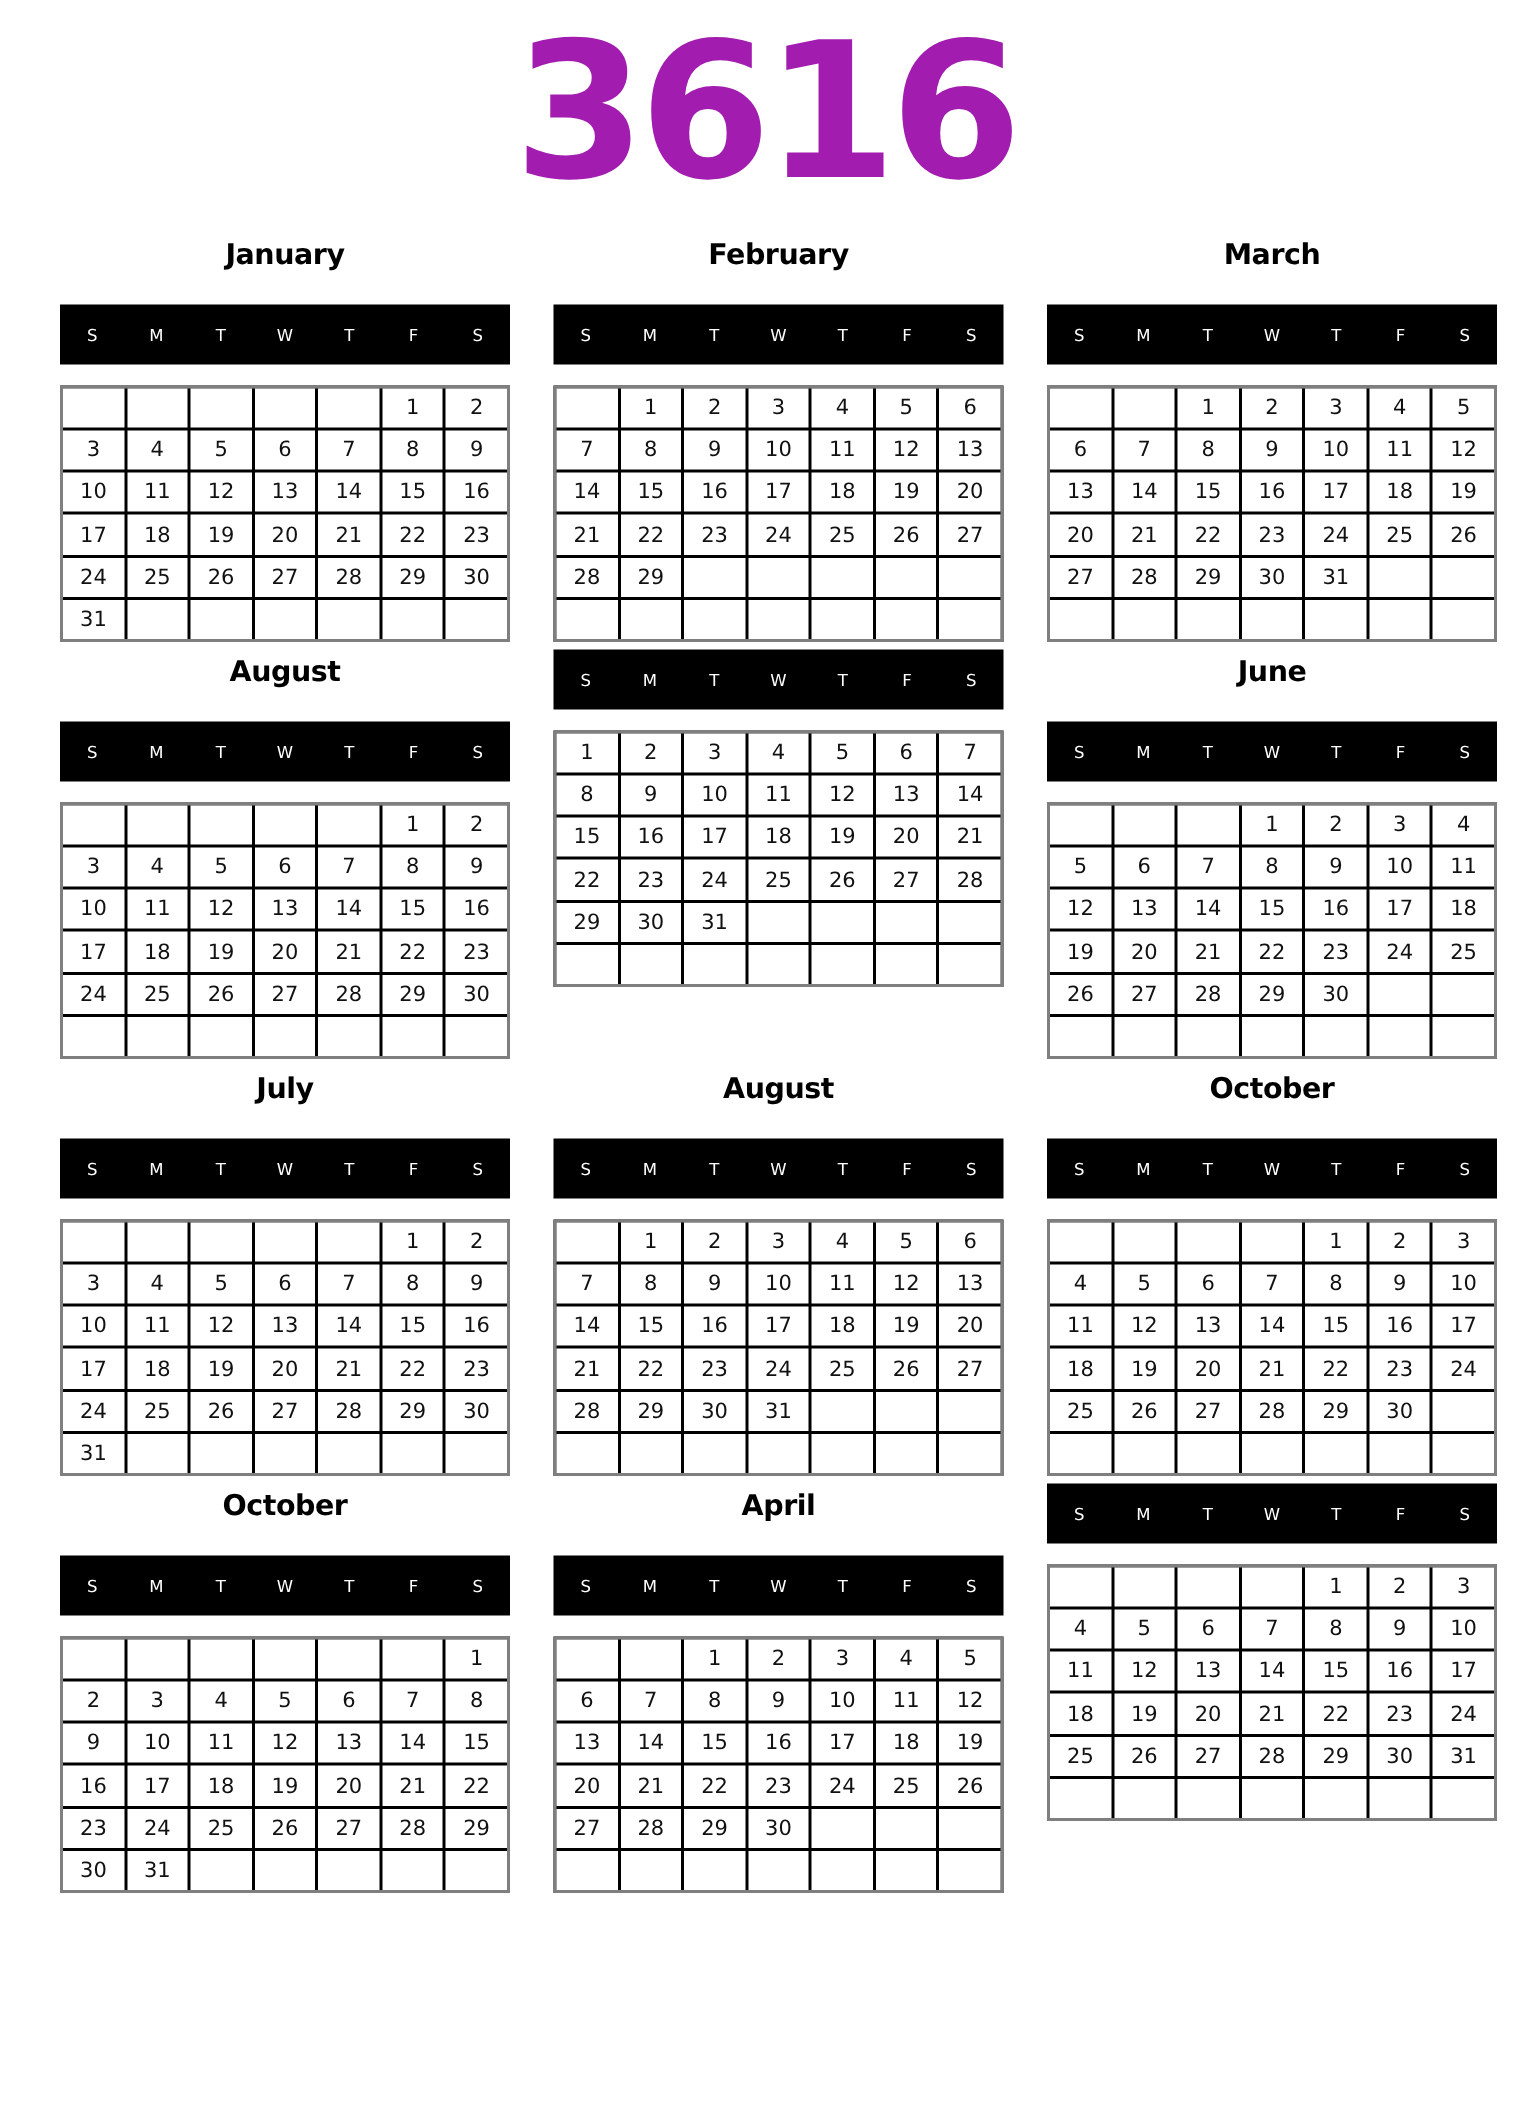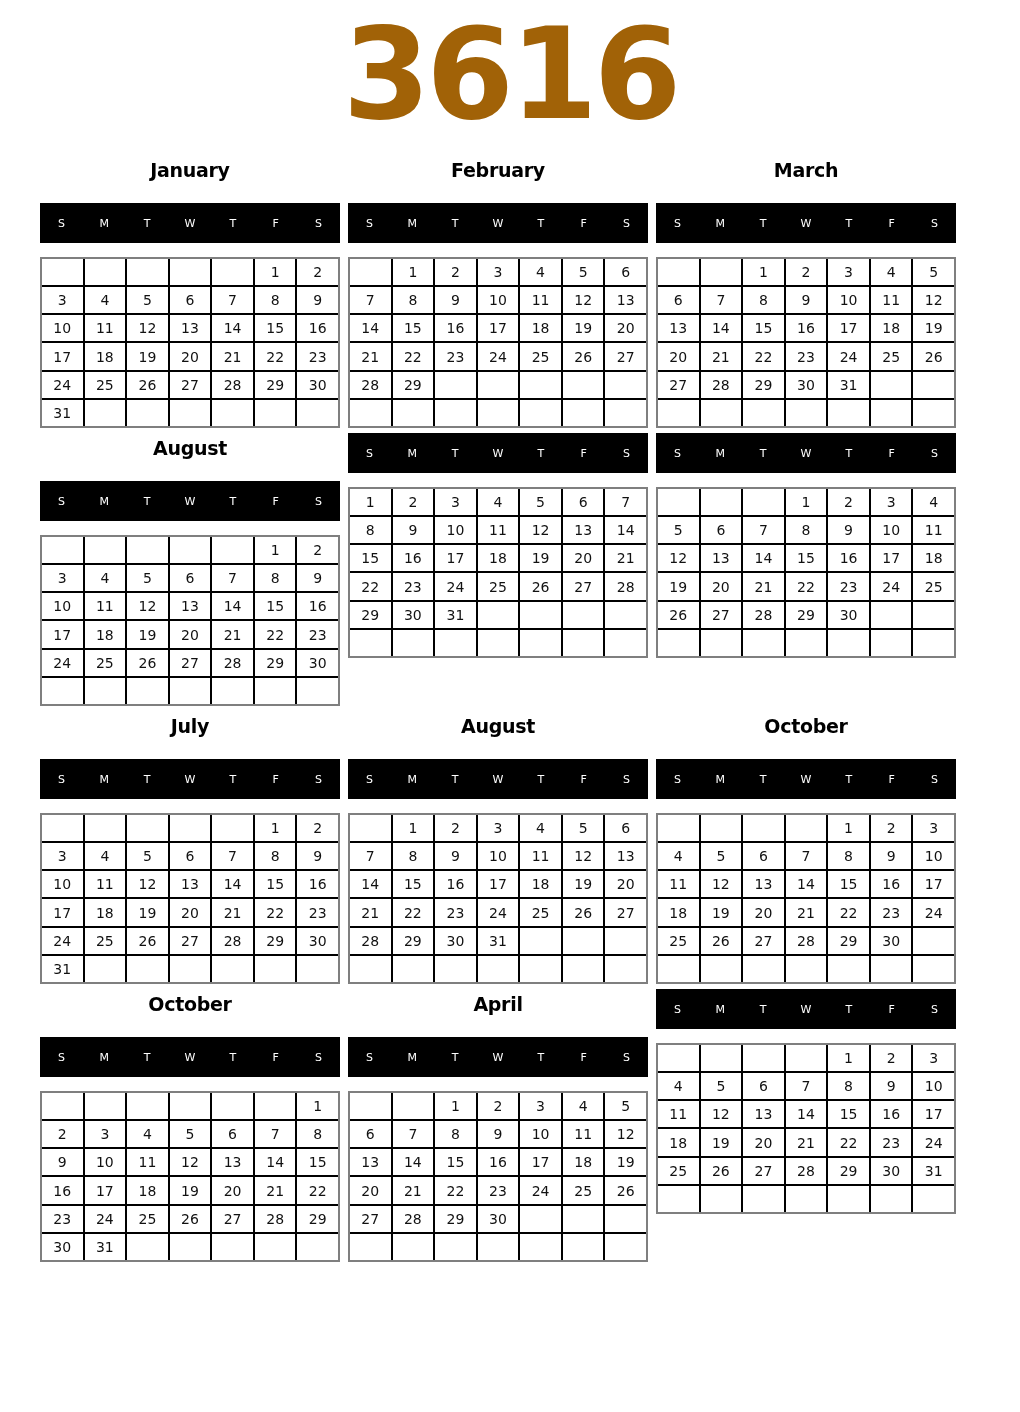--- a/index.html
+++ b/index.html
@@ -12,28 +12,28 @@
   }
   .year-title {
     margin: 0;
     height: 148px;
     display: flex;
     align-items: center;
     justify-content: center;
     font-size: 126px;
     font-weight: bold;
     letter-spacing: -4px;
-    color: #a16207;
+    color: #a21caf;
   }
   .calendar {
     width: 940px;
     margin: 7px auto 0;
     display: grid;
     grid-template-columns: repeat(3, 300px);
-    column-gap: 8px;
+    column-gap: 29px;
   }
   .month { height: 278px; }
   .month-name {
     margin: 0 0 18px 0;
     height: 30px;
     line-height: 30px;
     text-align: center;
     font-size: 19px;
     font-weight: bold;
     letter-spacing: -0.3px;
@@ -355,20 +355,21 @@
         <div class="day-cell"></div>
         <div class="day-cell"></div>
         <div class="day-cell"></div>
         <div class="day-cell"></div>
         <div class="day-cell"></div>
         <div class="day-cell"></div>
       </div>
   </section>
 
   <section class="month">
+    <h2 class="month-name">June</h2>
     <div class="weekday-bar">
         <span>S</span>
         <span>M</span>
         <span>T</span>
         <span>W</span>
         <span>T</span>
         <span>F</span>
         <span>S</span>
       </div>
     <div class="days-grid">

